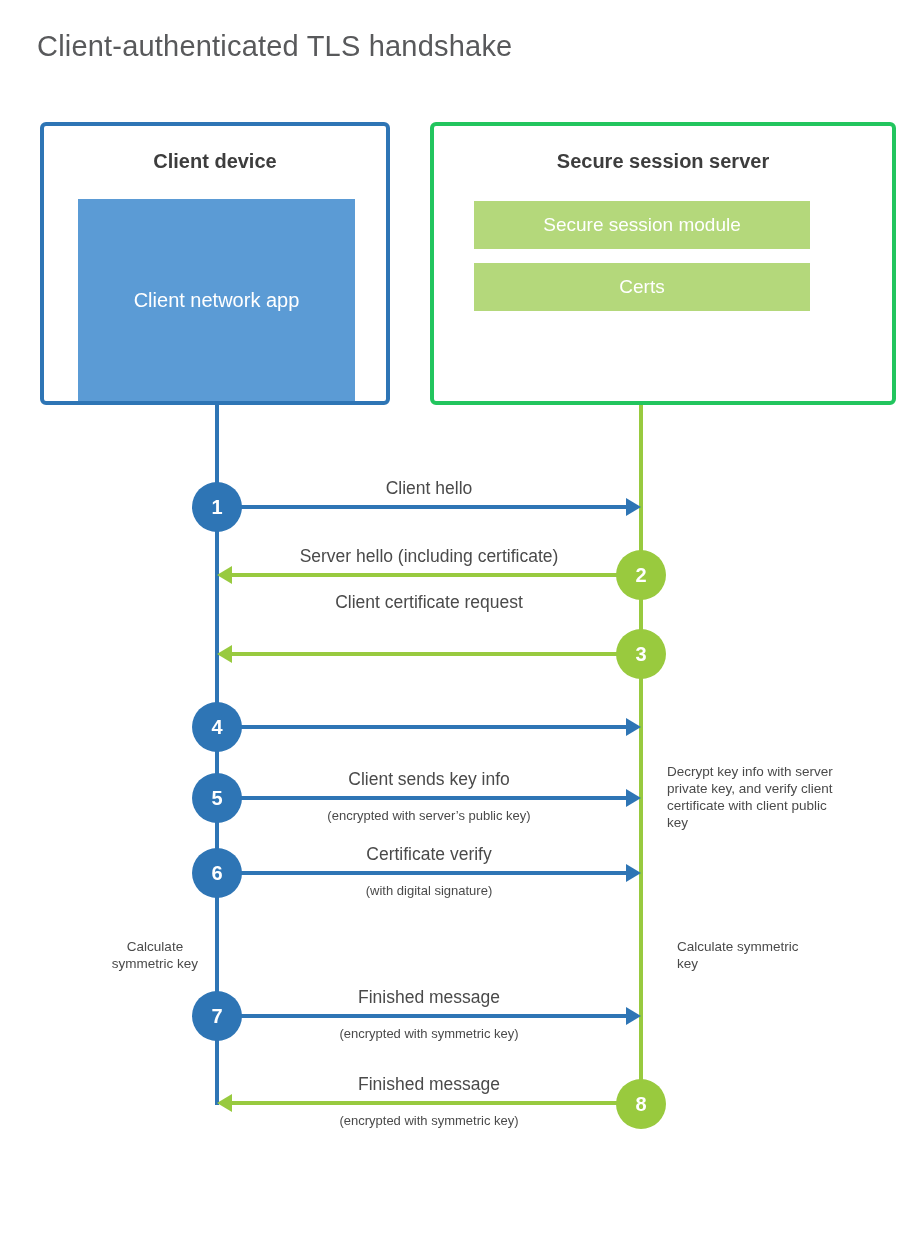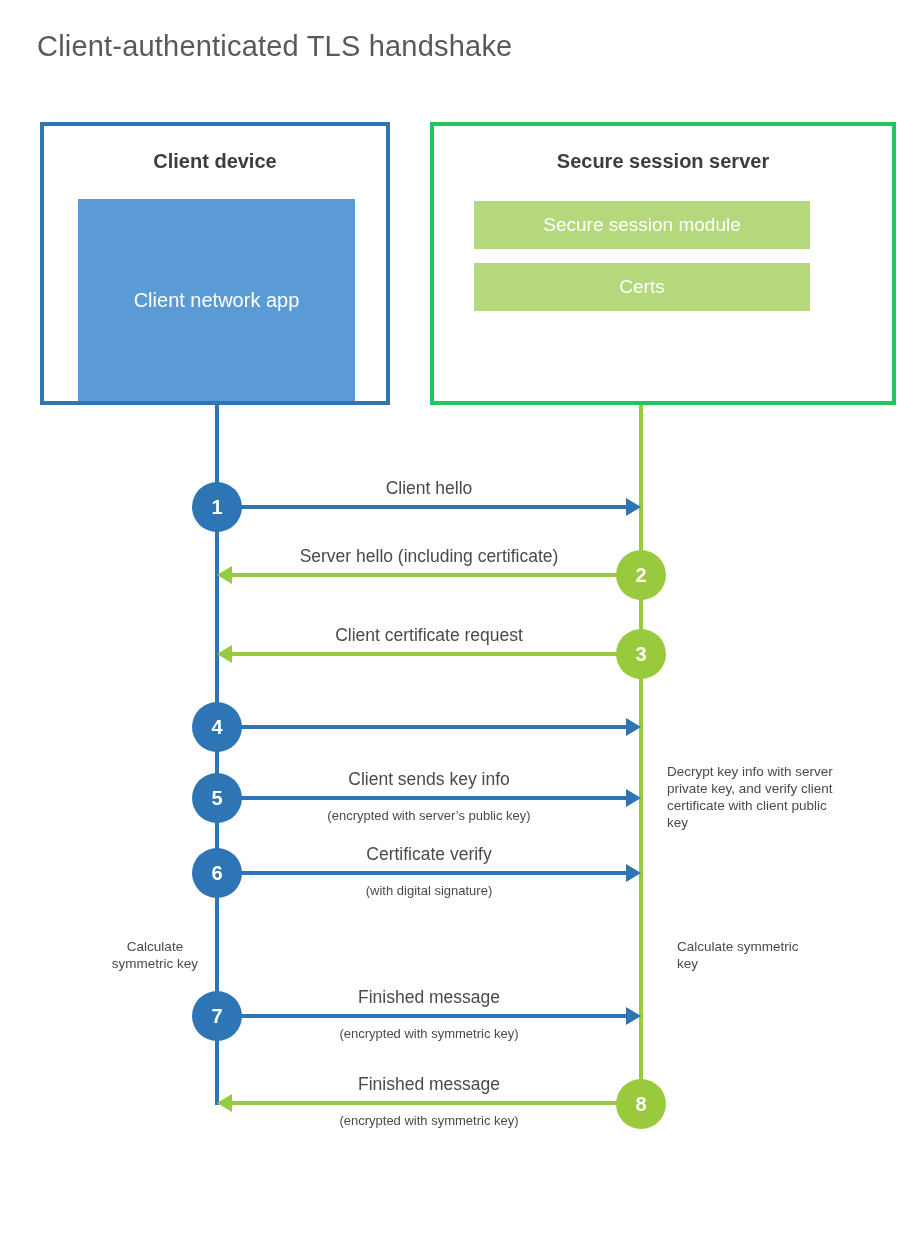--- a/index.html
+++ b/index.html
@@ -5,21 +5,21 @@
   html,body { margin:0; padding:0; background:#ffffff; }
   .canvas {
     position:relative; width:900px; height:1256px; background:#ffffff;
     font-family:"Liberation Sans","DejaVu Sans",sans-serif; overflow:hidden;
   }
   .page-title {
     position:absolute; left:37px; top:30px; font-size:29px; font-weight:300;
     color:#58595b; letter-spacing:0.2px;
   }
   
-  .actor-box { position:absolute; top:122px; height:283px; background:#fff; box-sizing:border-box; }
+  .actor-box { position:absolute; top:122px; height:283px; background:#fff; box-sizing:border-box;border-radius:6px; }
   .actor-box.client { left:40px; width:350px; border:4px solid #2e75b5; }
   .actor-box.server { left:430px; width:466px; border:4px solid #22c55e; }
   .actor-title { position:absolute; left:0; right:0; top:24px; text-align:center;
     font-size:20px; font-weight:bold; color:#3d3d3d; }
   .app-box {
     position:absolute; left:34px; top:73px; width:277px; height:202px; background:#5b9bd5;
     display:flex; align-items:center; justify-content:center; text-align:center;
     color:#ffffff; font-size:20px; line-height:1.55;
   }
   .app-box span { display:block; max-width:190px; }
@@ -98,21 +98,21 @@
 
   <div class="msg-label" style="top:546px">Server hello (including certificate)</div>
   <div class="arrow left" style="top:566px">
     <div class="shaft"></div>
     <div class="head"></div>
   </div>
   <div class="step-circle green" style="left:616px; top:550px">
     <span>2</span>
   </div>
 
-  <div class="msg-label" style="top:625px">Client certificate request</div>
+  <div class="msg-label" style="top:592px">Client certificate request</div>
   <div class="arrow left" style="top:645px">
     <div class="shaft"></div>
     <div class="head"></div>
   </div>
   <div class="step-circle green" style="left:616px; top:629px">
     <span>3</span>
   </div>
 
   <div class="arrow right" style="top:718px">
     <div class="shaft"></div>

